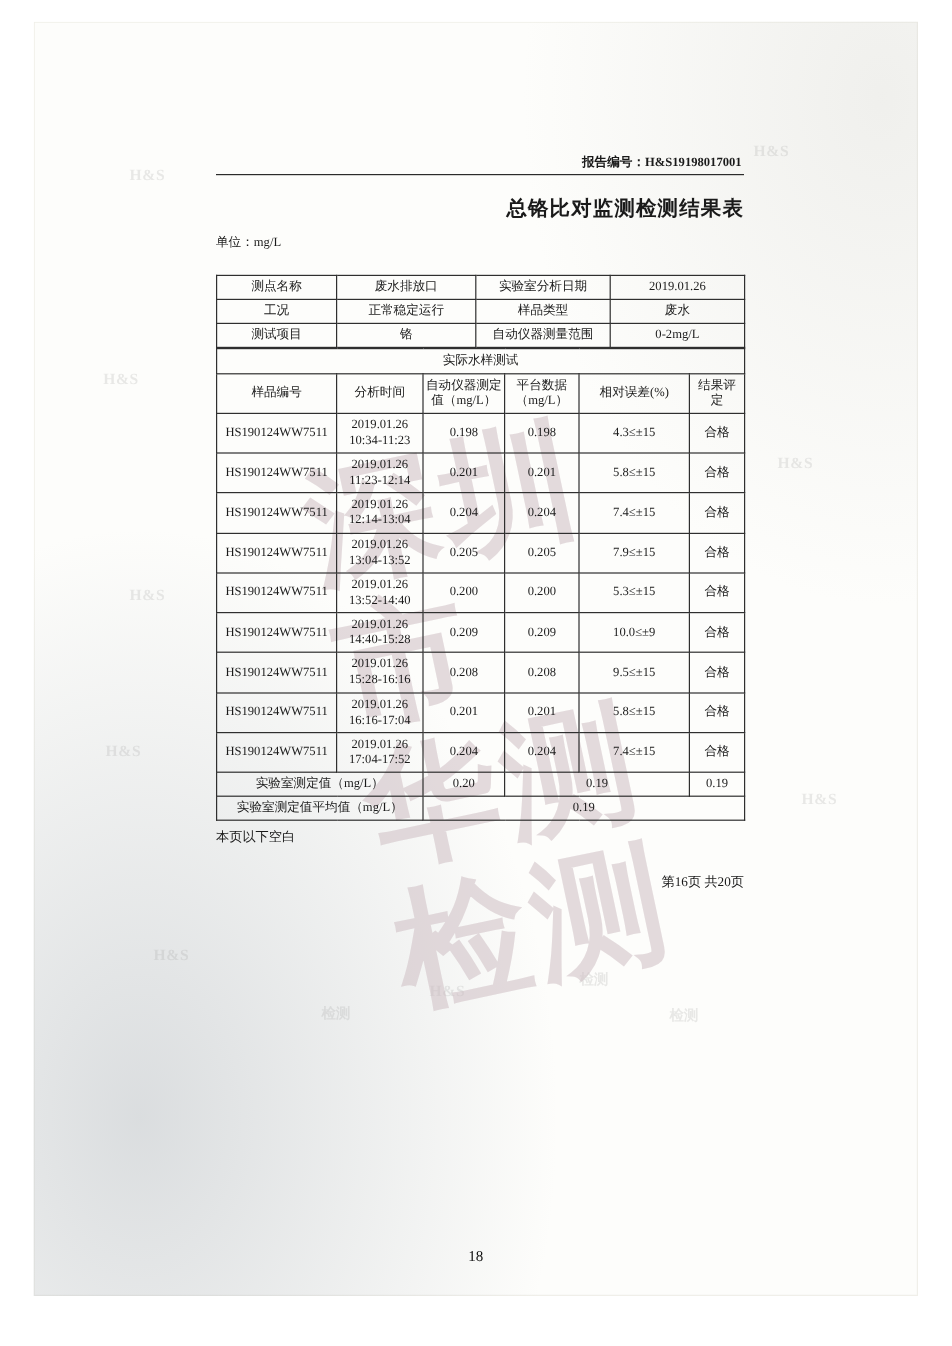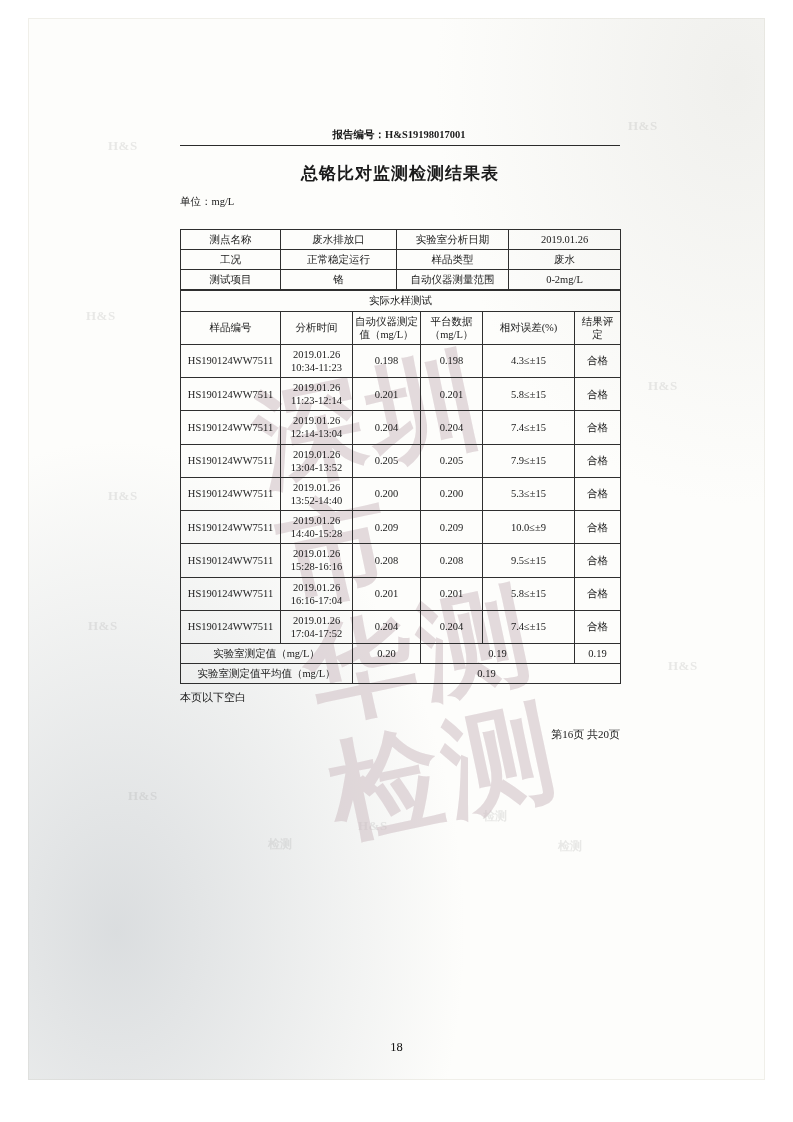--- a/index.html
+++ b/index.html
@@ -65,33 +65,33 @@
   }
 
   .content {
     position: absolute;
     left: 152px;
     top: 110px;
     width: 440px;
   }
 
   .report-no {
-    text-align: center;
+    text-align: right;
     font-size: 10.5px;
     font-weight: bold;
     padding-right: 2px;
     margin-bottom: 3px;
   }
   .rule {
     border-top: 1px solid #2b2b2b;
     margin-bottom: 16px;
   }
   h1.doc-title {
     font-size: 17px;
-    text-align: center;
+    text-align: right;
     font-weight: bold;
     margin: 16px 0 10px 0;
     letter-spacing: 1px;
   }
   .unit-line {
     text-align: left;
     font-size: 10.5px;
     margin-bottom: 20px;
     padding-right: 4px;
   }

